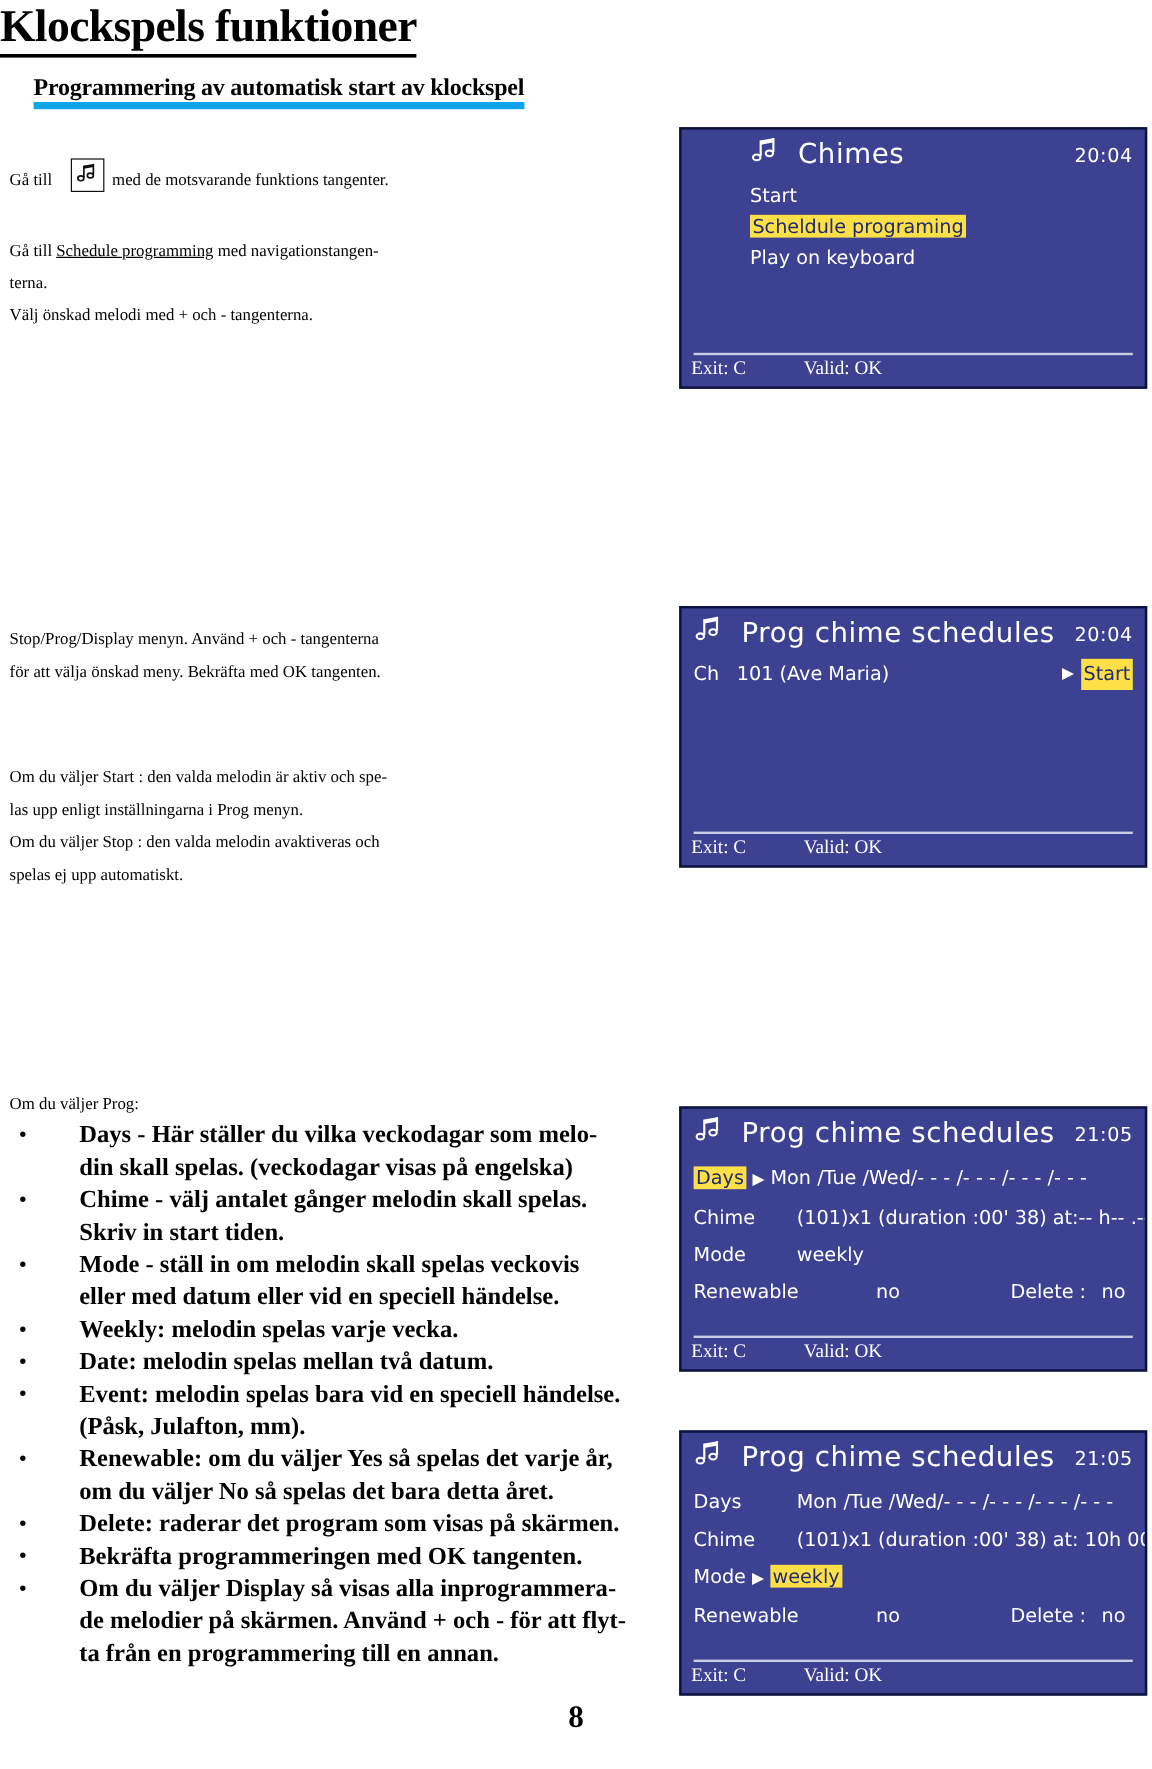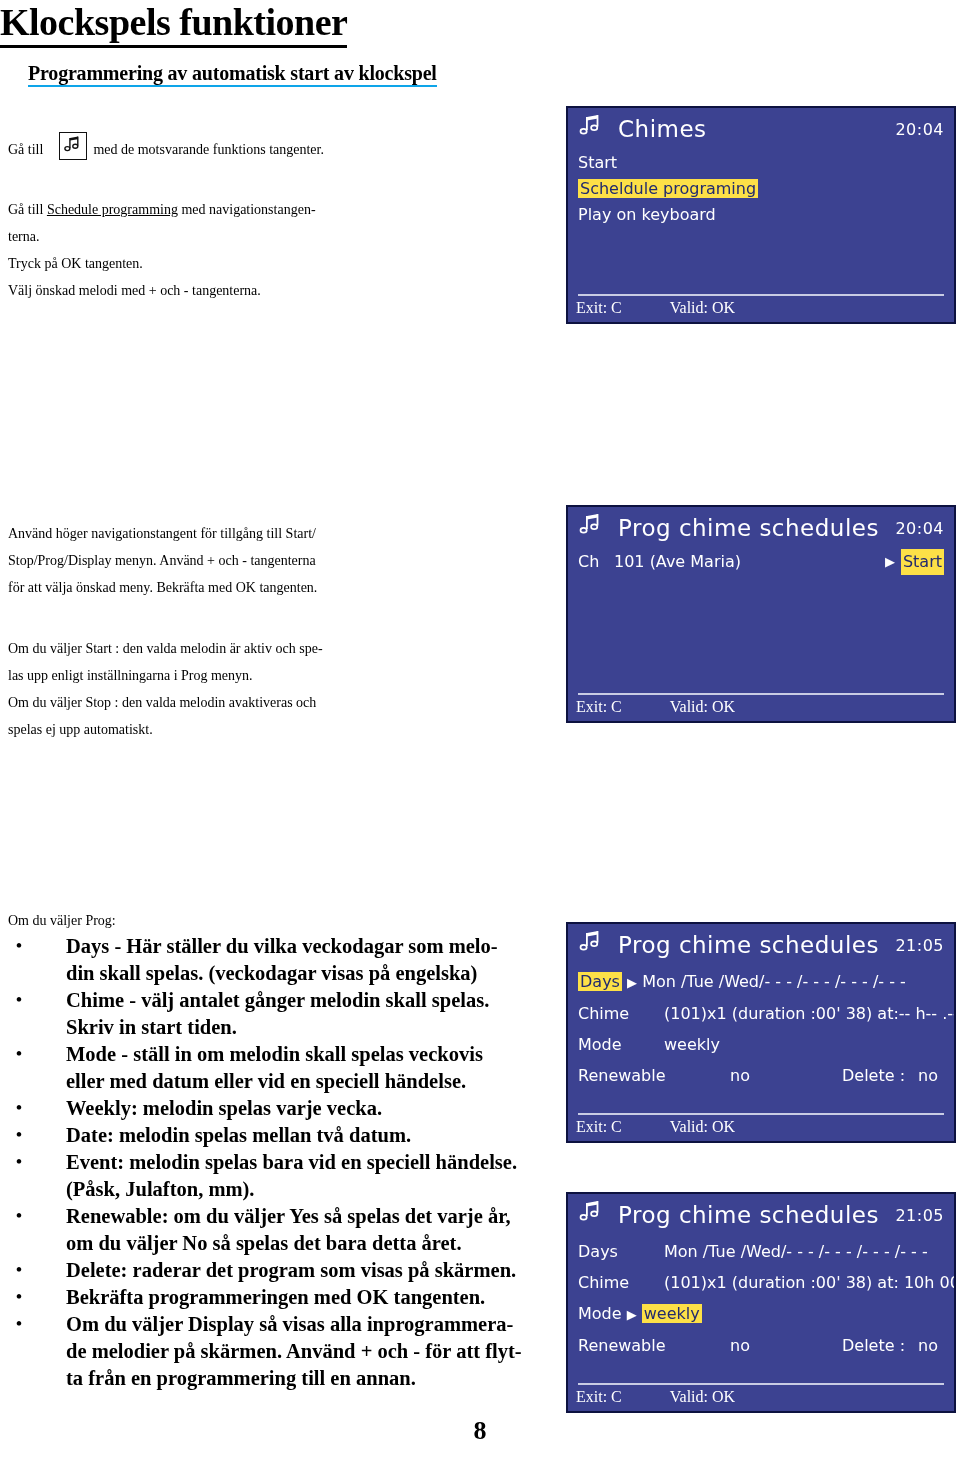--- a/index.html
+++ b/index.html
@@ -35,21 +35,21 @@
 
   #section-heading {
     position: absolute;
     top: 62px;
     left: 28px;
     font-size: 20px;
     font-weight: bold;
     letter-spacing: -0.2px;
   }
   #section-heading .u {
-    border-bottom: 2px solid #0ea5e9;
+    border-bottom: 6px solid #0ea5e9;
     padding-bottom: 1px;
   }
 
   
   .txtcol {
     position: absolute;
     left: 8px;
     width: 548px;
     font-size: 14px;
     line-height: 27px;
@@ -168,21 +168,21 @@
     background: #c9cce4;
     margin: 0 2px 3px 2px;
   }
   .lcd .lcd-foot-txt {
     font-size: 16px;
     white-space: nowrap;
   }
   .lcd .lcd-foot-txt .gap { display: inline-block; width: 48px; }
   .note-icon { flex: 0 0 auto; }
 
-  .lcd-1 { top: 106px; height: 218px; }
+  .lcd-1 { top: 106px; height: 218px; padding-left: 47px; }
   .lcd-2 { top: 505px; height: 218px; }
   .lcd-3 { top: 922px; height: 221px; }
   .lcd-4 { top: 1192px; height: 221px; }
 
   .lcd-3 .lcd-body, .lcd-4 .lcd-body { line-height: 31px; }
   .lcd-3 .lbl, .lcd-4 .lbl {
     display: inline-block;
     min-width: 86px;
   }
 </style>
@@ -199,26 +199,24 @@
           <rect x="6.2" y="3" width="1.4" height="10" fill="#111"></rect>
           <rect x="14.1" y="1.6" width="1.4" height="9" fill="#111"></rect>
           <ellipse cx="4.4" cy="13.6" rx="2.5" ry="2" fill="none" stroke="#111" stroke-width="1.4"></ellipse>
           <ellipse cx="12.3" cy="11.3" rx="2.5" ry="2" fill="none" stroke="#111" stroke-width="1.4"></ellipse>
         </svg></span><span>med de motsvarande funktions tangenter.</span></p>
 </div>
 
 <div class="txtcol blk2">
   <p><span>Gå till </span><b class="ul">Schedule programming</b><span> med navigationstangen-</span></p>
   <p>terna.</p>
-  <p><span>Tryck på </span><b>OK</b><span> tangenten.</span></p>
   <p>Välj önskad melodi med + och - tangenterna.</p>
 </div>
 
 <div class="txtcol blk3">
-  <p><span>Använd höger navigationstangent för tillgång till </span><b>Start/</b></p>
   <p><b>Stop/Prog/Display</b><span> menyn. Använd + </span><b>och</b><span> -  tangenterna</span></p>
   <p><span>för att välja önskad meny. Bekräfta med </span><b>OK</b><span> tangenten.</span></p>
 </div>
 
 <div class="txtcol blk4">
   <p><span>Om du väljer </span><b>Start</b><span> : den valda melodin är aktiv och spe-</span></p>
   <p><span>las upp enligt inställningarna i </span><b>Prog</b><span> menyn.</span></p>
   <p><span>Om du väljer </span><b>Stop</b><span> : den valda melodin avaktiveras och</span></p>
   <p>spelas ej upp automatiskt.</p>
 </div>

